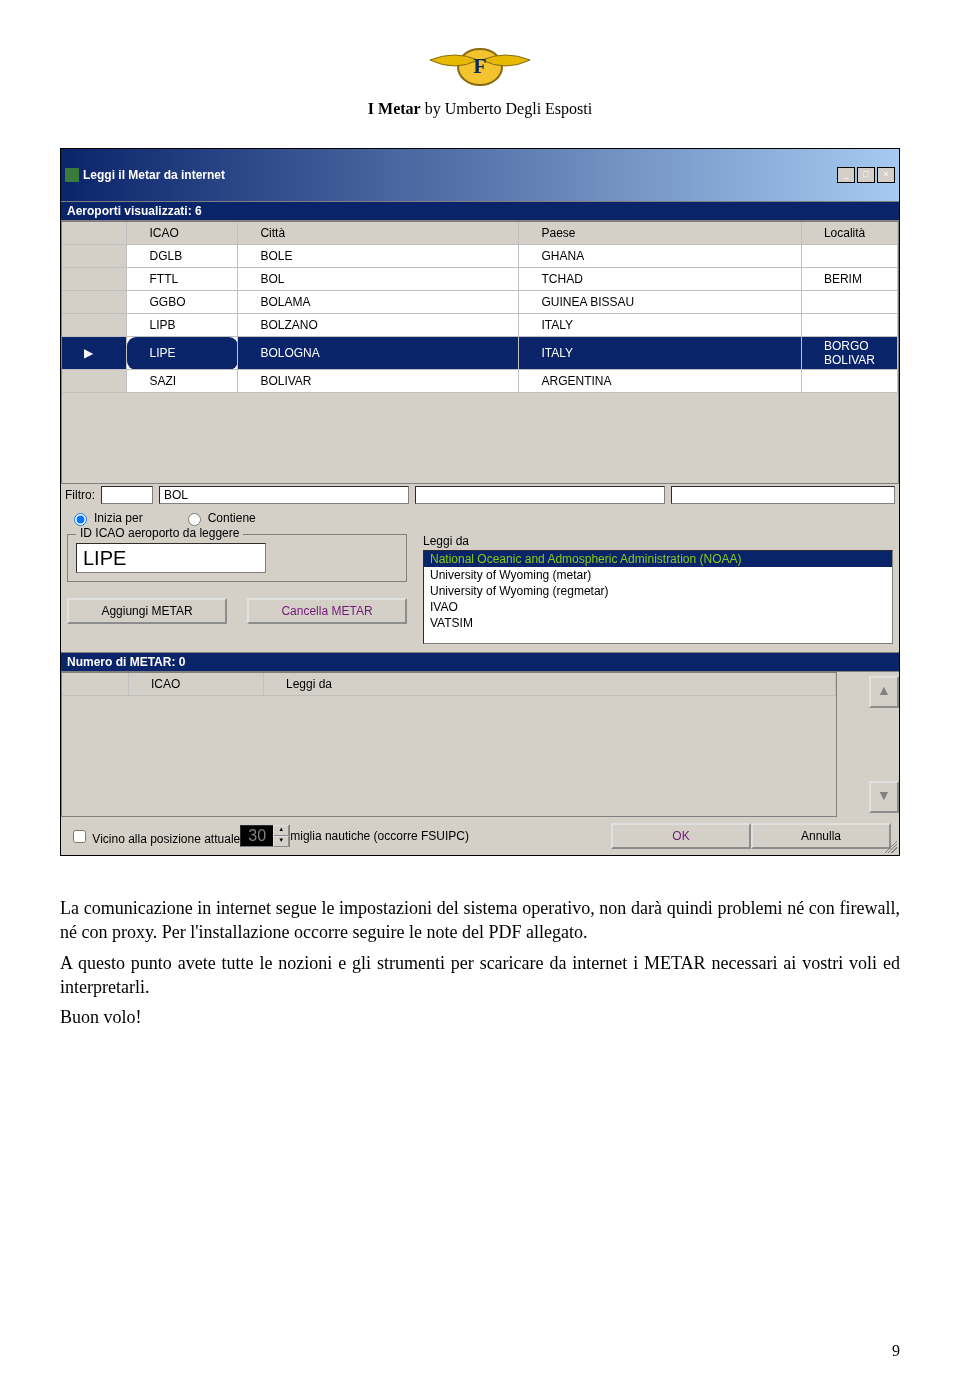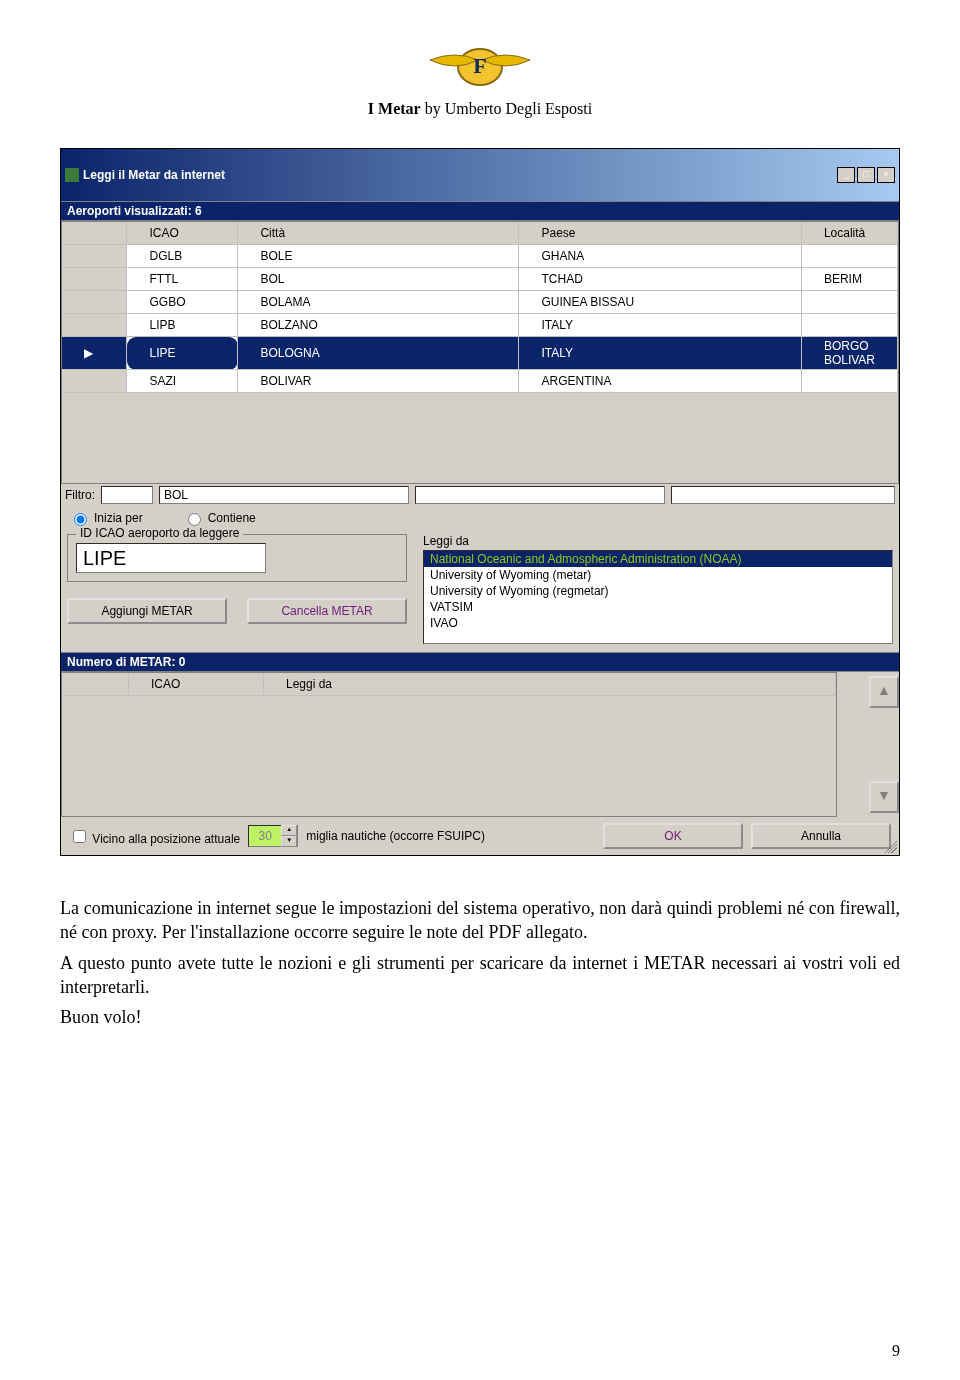--- a/index.html
+++ b/index.html
@@ -230,35 +230,34 @@
   }
   .metar2-empty {
     height: 120px;
     background: #d4d0c8;
   }
 
   .bottom-row {
     display: flex;
     align-items: center;
     padding: 6px 8px;
-    gap: 8px;
     justify-content: space-between;
   }
   .spinner {
     display: inline-flex;
     border: 1px inset #808080;
     background: #fff;
     height: 20px;
     align-items: center;
   }
   .spinner input {
     width: 28px; border: 0; text-align: center;
-    background: #bef264; height: 18px;
+    background: #000000; height: 18px;
     color: #808080;
-    font-size: 12px;
+    font-size: 16px;
   }
   .spinner .spin-btns { display: flex; flex-direction: column; }
   .spinner .spin-btns div {
     width: 14px; height: 9px;
     border: 1px outset #e0e0e0;
     background: #d4d0c8;
     font-size: 6px; line-height: 6px; text-align: center;
   }
   .spacer { flex: 1; }
   .resize-grip {
@@ -403,22 +402,22 @@
           <span class="btn">Aggiungi METAR</span>
           <span class="btn disabled">Cancella METAR</span>
         </div>
       </div>
       <div class="right-col">
         <div class="lbl">Leggi da</div>
         <div class="listbox" id="leggi-list">
             <div class="item selected">National Oceanic and Admospheric Administration (NOAA)</div>
             <div class="item">University of Wyoming (metar)</div>
             <div class="item">University of Wyoming (regmetar)</div>
+            <div class="item">IVAO</div>
             <div class="item">VATSIM</div>
-            <div class="item">IVAO</div>
           </div>
       </div>
     </div>
 
     <div class="section-header">Numero di METAR: 0</div>
     <div class="metar2-area">
       <div class="metar2-left">
         <div class="metar2-grid-wrap">
           <table class="grid">
             <thead>

